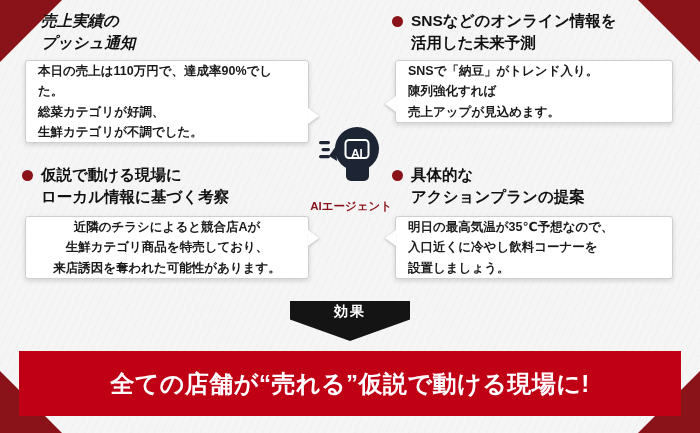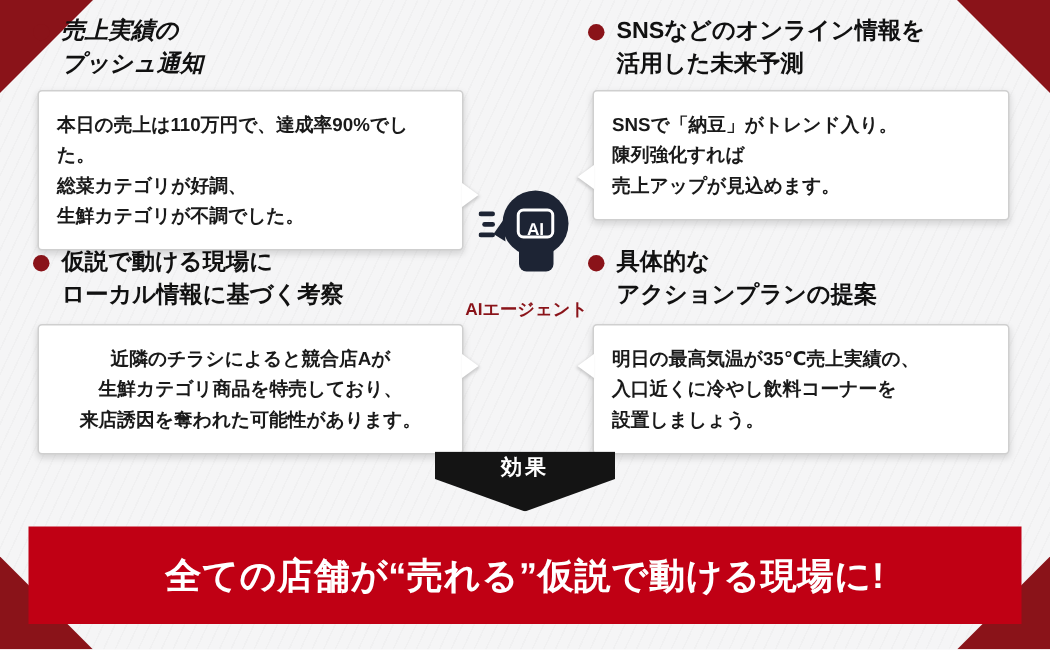--- a/index.html
+++ b/index.html
@@ -30,21 +30,21 @@
   .bullet{width:11px;height:11px;border-radius:50%;background:var(--accent-dark,#8A1319);margin-top:6px;flex:none;}
   .heading-text{font-weight:bold;font-size:15.5px;line-height:1.45;color:var(--text-black,#111);white-space:pre-line;}
   .h-tl{left:22px;top:10px;font-style:italic;}
   .h-tr{left:392px;top:10px;}
   .h-bl{left:22px;top:164px;}
   .h-br{left:392px;top:164px;}
   
   .bubble{
     position:absolute;background:#fff;border:1px solid var(--bubble-border,#CFCFCF);
     border-radius:3px;box-shadow:0 2px 5px rgba(0,0,0,0.14);
-    padding:12px 12px;box-sizing:border-box;
+    padding:0 12px;box-sizing:border-box;
   }
   .bubble-text{font-size:12.5px;line-height:1.62;font-weight:bold;color:#1a1a1a;white-space:pre-line;display:block;}
   .b-tl{left:25px;top:60px;width:284px;}
   .b-tr{left:395px;top:60px;width:278px;}
   .b-bl{left:25px;top:216px;width:284px;text-align:center;}
   .b-br{left:395px;top:216px;width:278px;}
   .tail{position:absolute;width:0;height:0;border-top:8px solid transparent;border-bottom:8px solid transparent;}
   .tail.right{right:-11px;border-left:11px solid #fff;filter:drop-shadow(1px 1px 1px rgba(0,0,0,0.18));}
   .tail.left{left:-11px;border-right:11px solid #fff;filter:drop-shadow(-1px 1px 1px rgba(0,0,0,0.18));}
   .tail-low{top:58%;}
@@ -107,21 +107,21 @@
 売上アップが見込めます。</span>
     <span class="tail left tail-low"></span>
   </div>
   <div class="bubble b-bl">
     <span class="bubble-text">近隣のチラシによると競合店Aが
 生鮮カテゴリ商品を特売しており、
 来店誘因を奪われた可能性があります。</span>
     <span class="tail right tail-high"></span>
   </div>
   <div class="bubble b-br">
-    <span class="bubble-text">明日の最高気温が35℃売上実績の、
+    <span class="bubble-text">明日の最高気温が35℃予想なので、
 入口近くに冷やし飲料コーナーを
 設置しましょう。</span>
     <span class="tail left tail-high"></span>
   </div>
 
   <div class="center">
     <svg width="62" height="56" viewBox="0 0 62 56" aria-hidden="true">
       <g fill="#1D2434">
         <rect x="0" y="15" width="11" height="3.2" rx="1.6"></rect>
         <rect x="2.5" y="22" width="8.5" height="3.2" rx="1.6"></rect>

